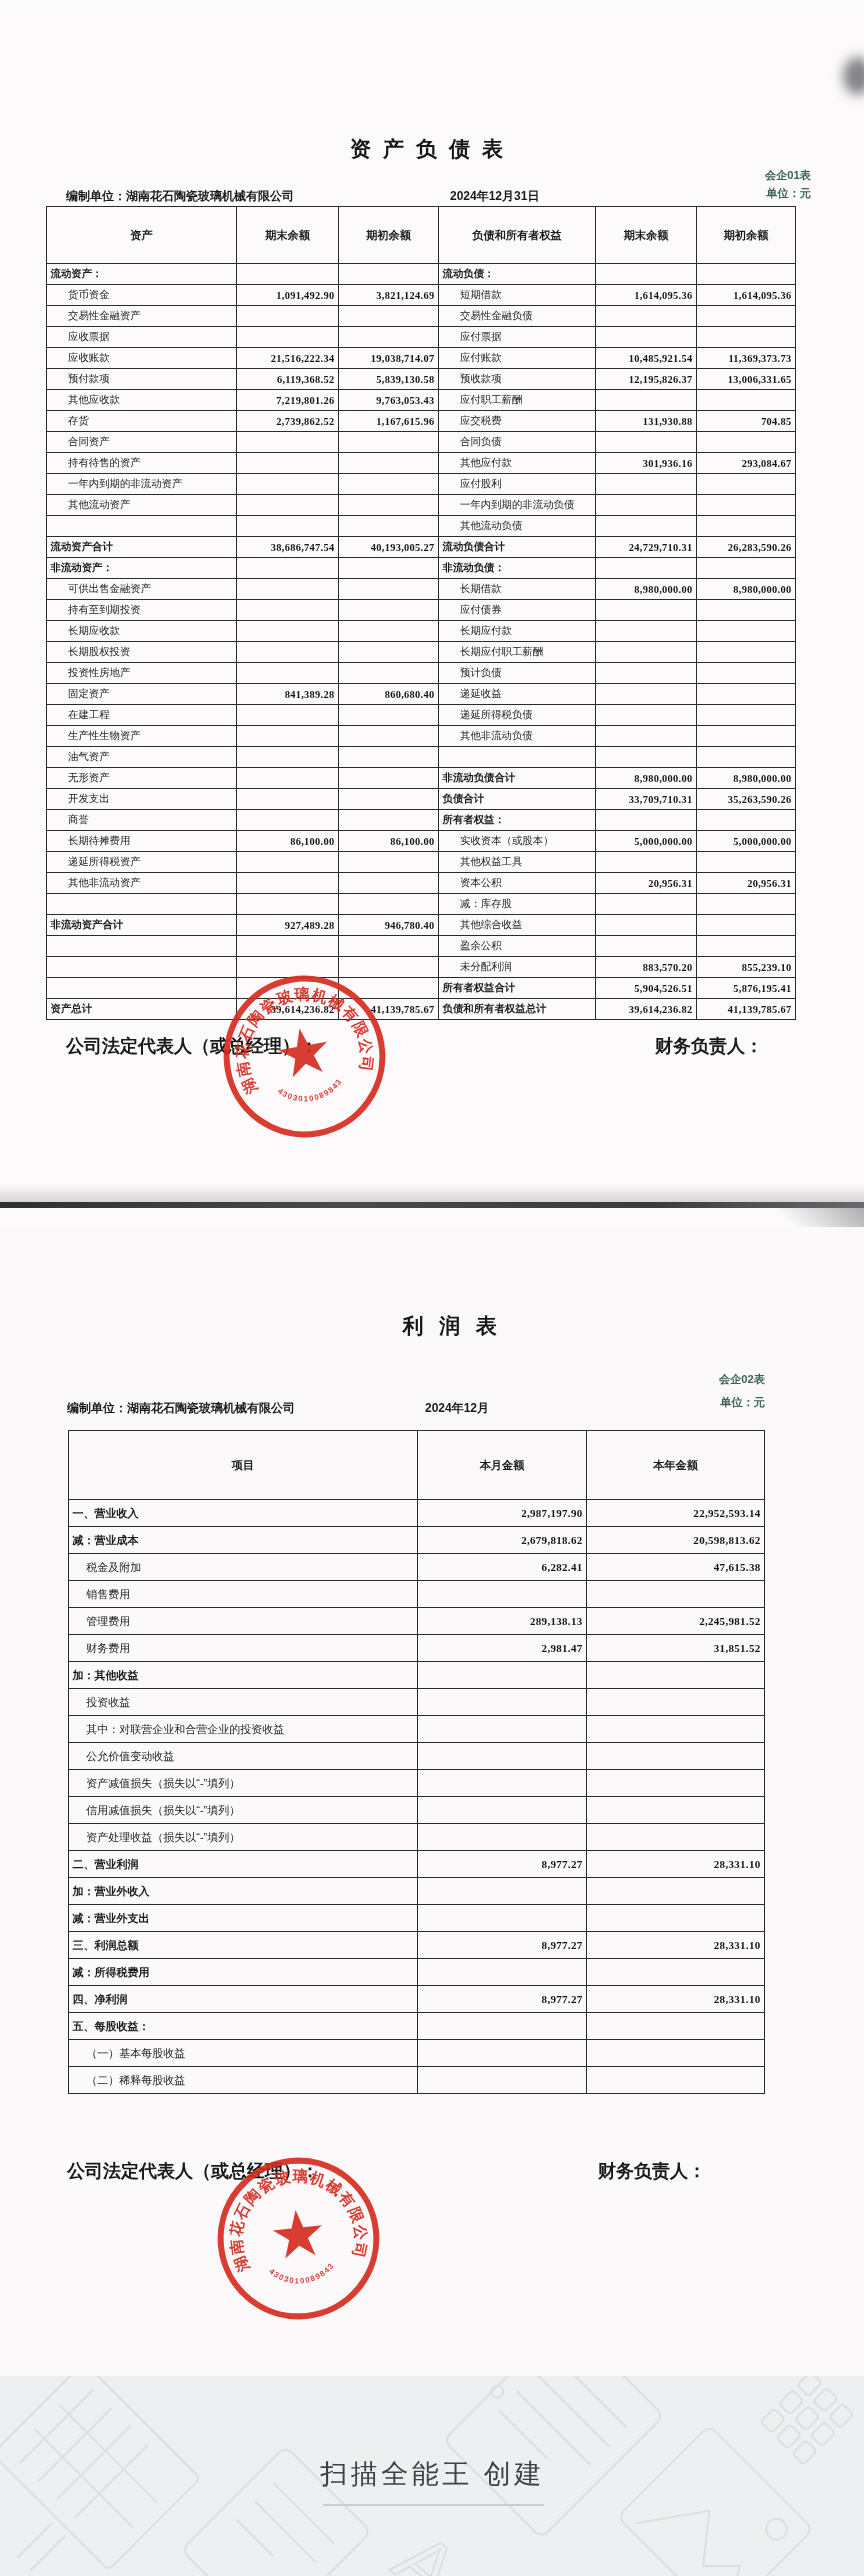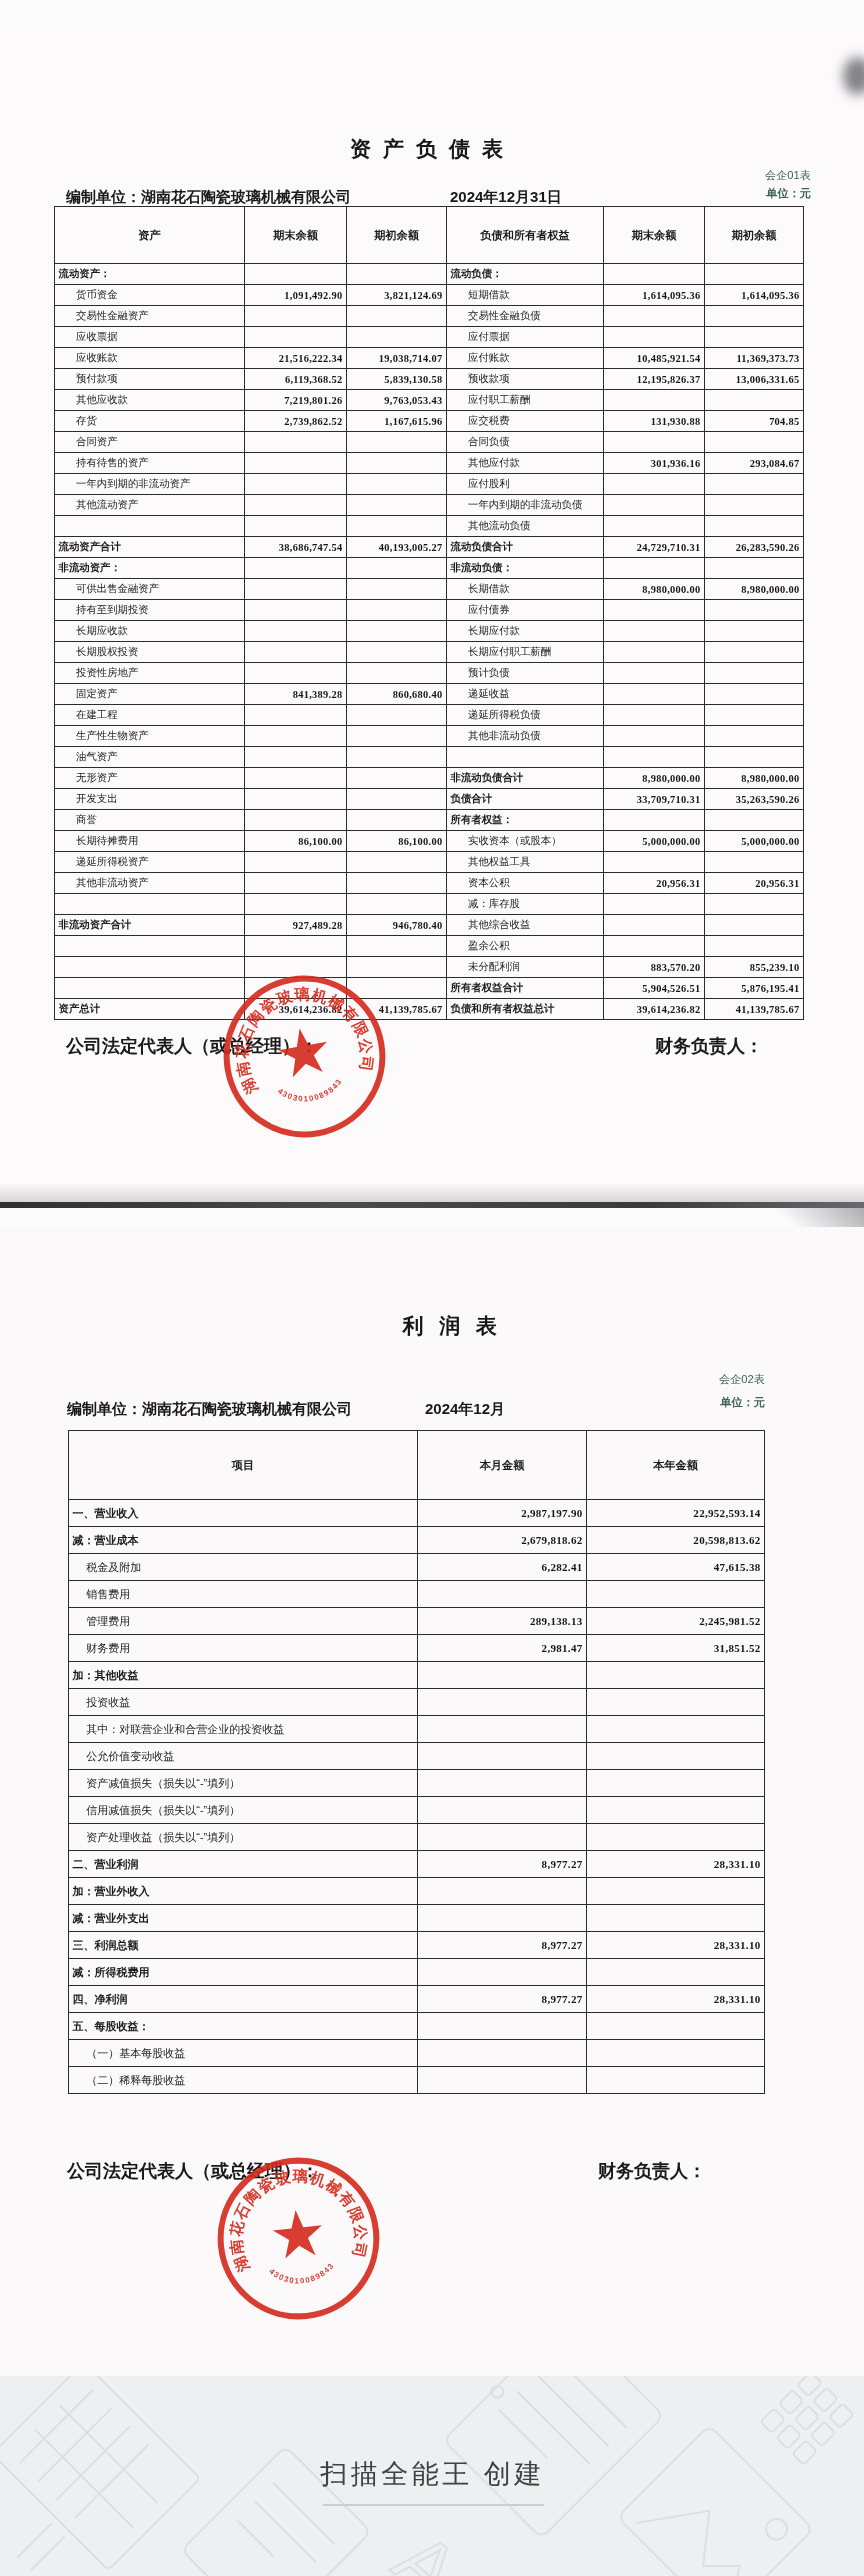--- a/index.html
+++ b/index.html
@@ -4,23 +4,23 @@
 <style>
   html,body{margin:0;padding:0;background:#ffffff;}
   .canvas{position:relative;width:865px;height:2576px;overflow:hidden;
           font-family:"Liberation Sans","DejaVu Sans",sans-serif;color:#1c1c1c;background:#fdfcfd;}
   .page{position:absolute;left:0;width:865px;margin-top:19px;}
   .page1{top:0;height:1202px;background:#fcfafb;}
   .page2{top:1208px;height:1168px;background:#fbf9fa;}
 
   .doc-title{position:absolute;width:100%;text-align:center;font-size:21px;font-weight:bold;
              letter-spacing:12px;color:#171717;}
-  .form-code{position:absolute;font-size:11.2px;font-weight:normal;color:#3c6353;}
+  .form-code{position:absolute;font-size:11.2px;font-weight:bold;color:#3c6353;}
   .unit-label{position:absolute;font-size:11.2px;font-weight:bold;color:#3c6353;}
-  .meta-line{position:absolute;font-size:15px;font-weight:bold;color:#1a1a1a;}
+  .meta-line{position:absolute;font-size:12px;font-weight:bold;color:#1a1a1a;}
 
   table.fin{position:absolute;border-collapse:collapse;table-layout:fixed;background:transparent;}
   table.fin td,table.fin th{border:1.4px solid #2b2b2b;overflow:hidden;white-space:nowrap;
       font-size:10.4px;padding:0 3.5px;vertical-align:middle;}
   table.fin th{font-size:11.2px;font-weight:bold;text-align:center;}
   td.label{text-align:left;padding-left:5.2px;}
   td.label.ind{padding-left:21px;font-weight:normal;}
   td.label.sec{font-weight:bold;}
   td.label.tot{font-weight:bold;}
   td.num{text-align:right;padding-right:4.3px;font-family:"Liberation Serif","DejaVu Serif",serif;
@@ -55,21 +55,21 @@
 
 <div class="canvas">
 
   <div class="page page1">
     <div class="doc-title" style="top:116px;">资产负债表</div>
     <div class="form-code" style="top:149px;right:54px;">会企01表</div>
     <div class="unit-label" style="top:167px;right:54px;">单位：元</div>
     <div class="meta-line" style="top:169px;left:66px;">编制单位：湖南花石陶瓷玻璃机械有限公司</div>
     <div class="meta-line" style="top:169px;left:450px;">2024年12月31日</div>
 
-    <table class="fin" id="bs" style="left:54px;top:187px;width:749px;">
+    <table class="fin" id="bs" style="left:46px;top:187px;width:749px;">
       <colgroup>
           <col style="width:190px">
           <col style="width:102px">
           <col style="width:100px">
           <col style="width:157px">
           <col style="width:101px">
           <col style="width:99px">
         </colgroup>
       <thead>
           <tr style="height:57px;">

